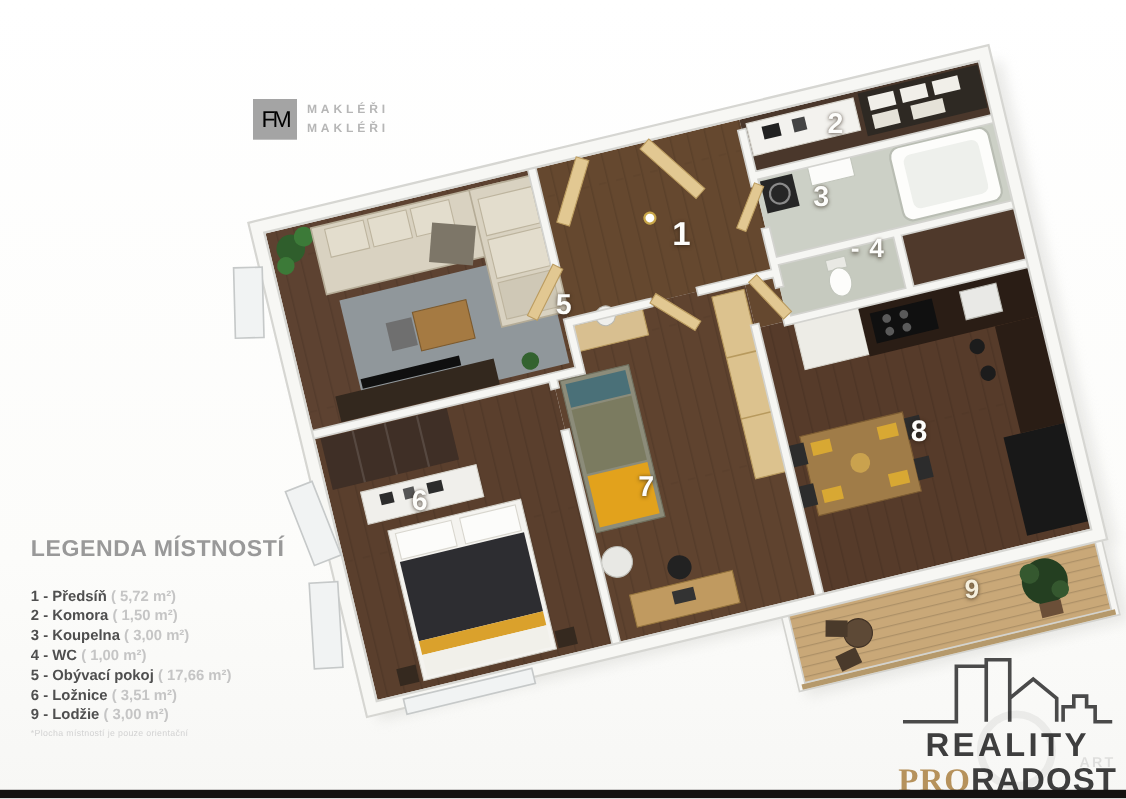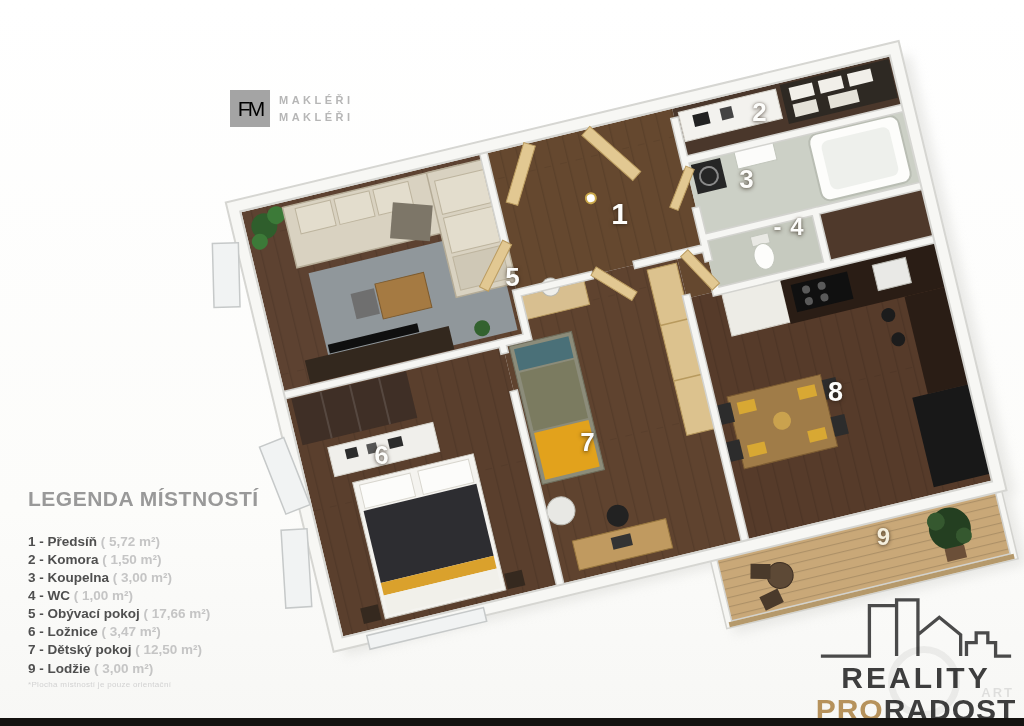--- a/index.html
+++ b/index.html
@@ -24,21 +24,21 @@
   .legend{position:absolute;left:28px;top:487px;z-index:6;}
   .legend-title{font-size:21px;color:#999999;letter-spacing:.5px;margin-bottom:24px;font-weight:700;}
   .legend-item{font-size:13.5px;font-weight:bold;color:#4f4f4f;margin-bottom:3.5px;line-height:1.08;}
   .li-area{color:#c5c5c5;font-weight:bold;}
   .legend-foot{margin-top:2px;font-size:8px;color:#d2d2d2;letter-spacing:.3px;}
   
   .agency{position:absolute;right:2px;bottom:0;width:212px;text-align:center;z-index:6;}
   .agency .skyline{display:block;margin:0 auto 2px auto;}
   .agency-w1{font-size:30px;font-weight:bold;color:#3e3e3e;letter-spacing:3px;line-height:1.05;}
   .agency-w2{font-size:30px;font-weight:bold;letter-spacing:1px;line-height:1.1;color:#3e3e3e;white-space:nowrap;}
-  .accent{color:#b6925c;}
+  .accent{color:#b6925c;font-family:Liberation Serif, serif;}
   .watermark{position:absolute;right:8px;bottom:26px;z-index:1;color:rgba(0,0,0,.10);font-size:13px;letter-spacing:2px;font-weight:bold;}
   .watermark-circle{position:absolute;right:62px;bottom:8px;width:58px;height:58px;border:7px solid rgba(0,0,0,.055);border-radius:50%;z-index:1;}
   .bottom-strip{position:absolute;left:0;bottom:0;width:1024px;height:8px;background:#141210;z-index:9;}
 </style>
 </head>
 <body>
 
 <div class="stage">
 
   <svg class="plan" width="1024" height="726" viewBox="0 0 1024 726">
@@ -269,22 +269,21 @@
     </div>
   </div>
 
   <div class="legend">
     <div class="legend-title">LEGENDA MÍSTNOSTÍ</div>
     <div class="legend-item"><span>1 - Předsíň</span> <span class="li-area">( 5,72 m²)</span></div>
     <div class="legend-item"><span>2 - Komora</span> <span class="li-area">( 1,50 m²)</span></div>
     <div class="legend-item"><span>3 - Koupelna</span> <span class="li-area">( 3,00 m²)</span></div>
     <div class="legend-item"><span>4 - WC</span> <span class="li-area">( 1,00 m²)</span></div>
     <div class="legend-item"><span>5 - Obývací pokoj</span> <span class="li-area">( 17,66 m²)</span></div>
-    <div class="legend-item"><span>6 - Ložnice</span> <span class="li-area">( 3,47 m²)</span></div>
-    <div class="legend-item"><span>7 - Dětský pokoj</span> <span class="li-area">( 12,50 m²)</span></div>
+    <div class="legend-item"><span>6 - Ložnice</span> <span class="li-area">( 3,51 m²)</span></div>
     <div class="legend-item"><span>9 - Lodžie</span> <span class="li-area">( 3,00 m²)</span></div>
     <div class="legend-foot">*Plocha místností je pouze orientační</div>
   </div>
 
   <div class="agency">
     <div class="watermark-circle"></div>
     <div class="watermark">ART</div>
     <svg class="skyline" width="196" height="66" viewBox="0 0 200 68">
       <path d="M2 64 H52 V12 H80 V64 M80 64 V6 H102 V64 M102 64 V42 L124 24 L146 42 V64 M152 64 V50 H162 V40 H174 V50 H182 V64 H198" fill="none" stroke="#4a4a4a" stroke-width="3.4" stroke-linejoin="miter"></path>
     </svg>

